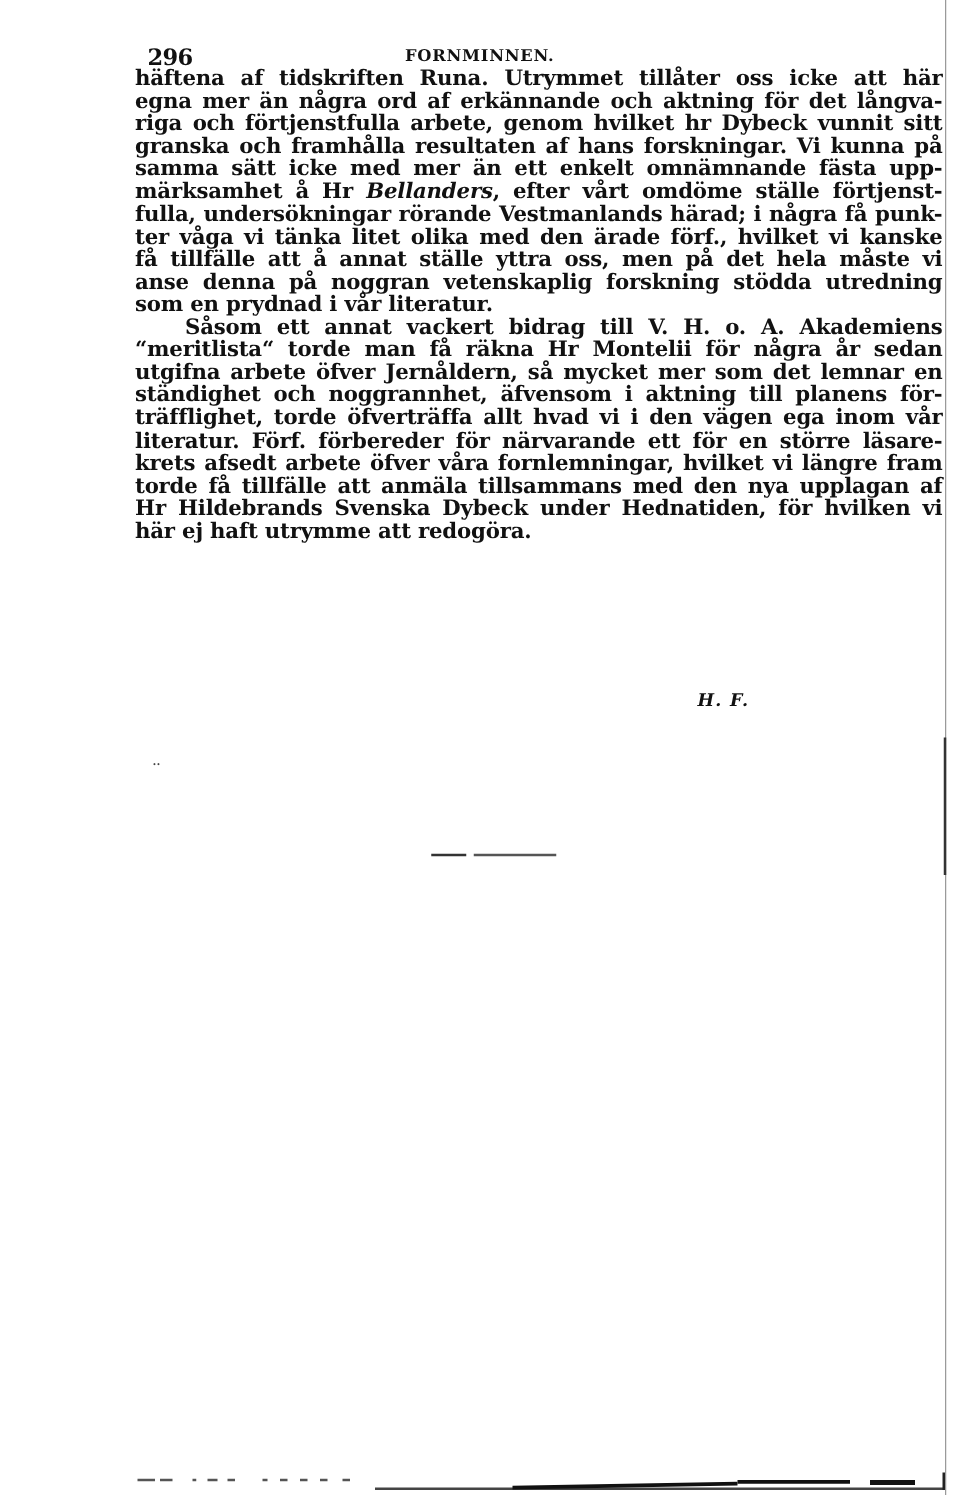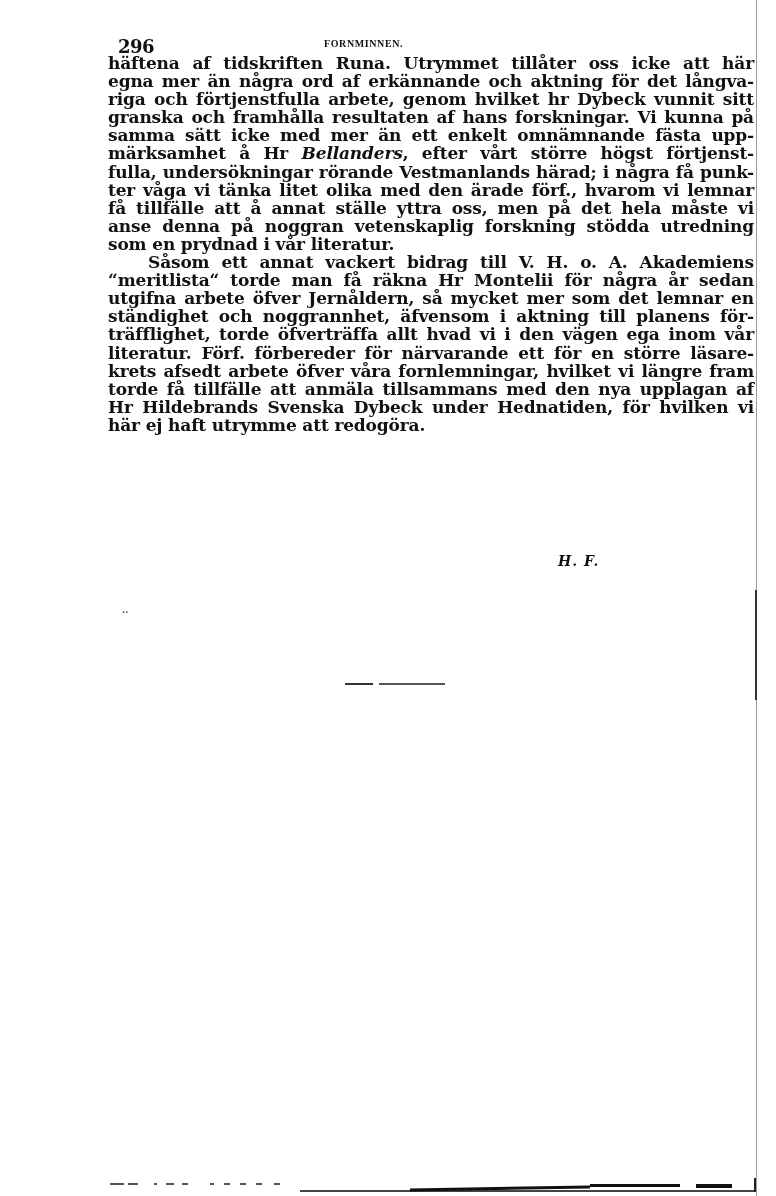--- a/index.html
+++ b/index.html
@@ -1,21 +1,21 @@
 <!DOCTYPE html>
 <html><head>
 <meta charset="utf-8">
 <style>
   html, body { margin:0; padding:0; background:#ffffff; }
   body { width:776px; height:1196px; position:relative; overflow:hidden; font-family:"DejaVu Serif", serif; color:#111; }
   .page-edge { position:absolute; left:756px; top:0; width:1px; height:1196px; background:#9a9a9a; }
   .page-edge-dark { position:absolute; left:755px; top:590px; width:2px; height:110px; background:#333; }
   .header { position:absolute; top:36px; left:118px; width:640px; height:18px; }
   .page-num { position:absolute; left:0; top:0; font-size:18px; font-weight:bold; letter-spacing:-0.5px; }
-  .running-title { position:absolute; left:206px; top:2px; font-size:10px; font-weight:bold; letter-spacing:0.6px;font-family:Liberation Serif, serif; }
+  .running-title { position:absolute; left:206px; top:2px; font-size:13px; font-weight:bold; letter-spacing:0.6px; }
   .dot { position:absolute; left:262px; top:26px; width:2px; height:2px; background:#333; }
   .body { position:absolute; top:54px; left:108px; width:646px; font-size:17px; font-weight:bold; line-height:18.1px; }
   .line { white-space:nowrap; text-align:justify; text-align-last:justify; height:18.1px; overflow:visible; letter-spacing:-0.15px; }
   .line.last { text-align-last:left; }
   .line.indent { padding-left:40px; }
   .line i { font-style:italic; font-weight:bold; }
   .signature { position:absolute; top:553px; left:558px; font-size:14px; font-style:italic; font-weight:bold; letter-spacing:1px;text-align:right; }
   .stray-dots { position:absolute; top:605px; left:122px; font-size:9px; font-weight:bold; color:#444; }
   .divider { position:absolute; top:683px; left:345px; width:100px; height:1px; }
   .divider .seg1 { position:absolute; left:0; top:0; width:28px; height:1.5px; background:#333; }
@@ -37,23 +37,23 @@
   <span class="running-title">FORNMINNEN.</span>
   <span class="dot"></span>
 </div>
 
 <div class="body">
   <div class="line">häftena af tidskriften Runa. Utrymmet tillåter oss icke att här</div>
   <div class="line">egna mer än några ord af erkännande och aktning för det långva-</div>
   <div class="line">riga och förtjenstfulla arbete, genom hvilket hr Dybeck vunnit sitt</div>
   <div class="line">granska och framhålla resultaten af hans forskningar. Vi kunna på</div>
   <div class="line">samma sätt icke med mer än ett enkelt omnämnande fästa upp-</div>
-  <div class="line"><span>märksamhet å Hr </span><i>Bellanders</i><span>, efter vårt större högst förtjenst-</span></div>
+  <div class="line"><span>märksamhet å Hr </span><i>Bellanders</i><span>, efter vårt omdöme ställe förtjenst-</span></div>
   <div class="line">fulla, undersökningar rörande Vestmanlands härad; i några få punk-</div>
-  <div class="line">ter våga vi tänka litet olika med den ärade förf., hvarom vi lemnar</div>
+  <div class="line">ter våga vi tänka litet olika med den ärade förf., hvilket vi kanske</div>
   <div class="line">få tillfälle att å annat ställe yttra oss, men på det hela måste vi</div>
   <div class="line">anse denna på noggran vetenskaplig forskning stödda utredning</div>
   <div class="line last">som en prydnad i vår literatur.</div>
   <div class="line indent">Såsom ett annat vackert bidrag till V. H. o. A. Akademiens</div>
   <div class="line">“meritlista“ torde man få räkna Hr Montelii för några år sedan</div>
   <div class="line">utgifna arbete öfver Jernåldern, så mycket mer som det lemnar en</div>
   <div class="line">ständighet och noggrannhet, äfvensom i aktning till planens för-</div>
   <div class="line">träfflighet, torde öfverträffa allt hvad vi i den vägen ega inom vår</div>
   <div class="line">literatur. Förf. förbereder för närvarande ett för en större läsare-</div>
   <div class="line">krets afsedt arbete öfver våra fornlemningar, hvilket vi längre fram</div>

